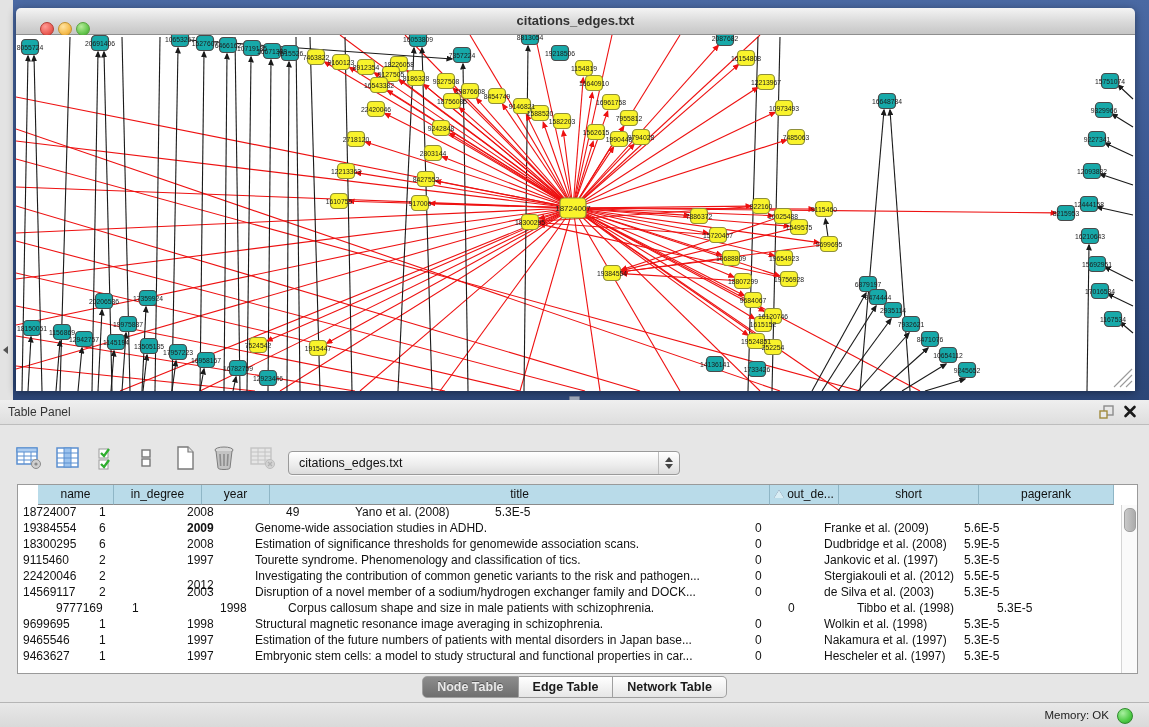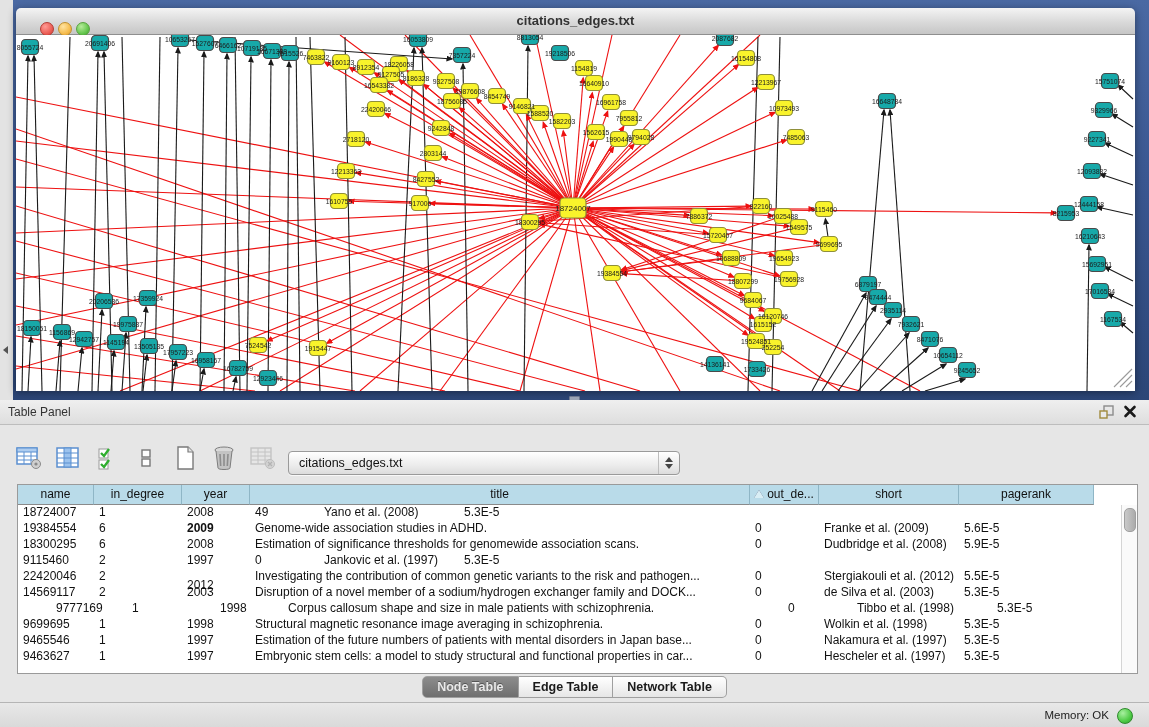--- a/index.html
+++ b/index.html
@@ -34,21 +34,21 @@
   .tool-btn{width:30px;height:32px;display:flex;align-items:center;justify-content:center;}
   #combo{position:absolute;left:288px;top:51px;width:390px;height:22px;border:1px solid #9a9a9a;border-radius:4px;background:linear-gradient(180deg,#ffffff,#ececec 60%,#dcdcdc);box-shadow:0 1px 0 rgba(255,255,255,.7);display:flex;align-items:center;}
   #combo .combo-text{flex:1;padding-left:10px;font-size:12.5px;color:#111;}
   #combo .combo-arrows{width:20px;height:100%;border-left:1px solid #bdbdbd;display:flex;flex-direction:column;align-items:center;justify-content:center;gap:2px;}
   .arr-up{width:0;height:0;border-left:4px solid transparent;border-right:4px solid transparent;border-bottom:5px solid #444;}
   .arr-dn{width:0;height:0;border-left:4px solid transparent;border-right:4px solid transparent;border-top:5px solid #444;}
 
   #table-box{position:absolute;left:17px;top:84px;width:1119px;height:188px;background:#fff;border:1px solid #9a9a9a;overflow:hidden;}
   #thead{position:absolute;left:0;top:0;height:20px;display:flex;}
   .th{box-sizing:border-box;height:20px;background:#b9dbe9;border-right:1px solid #8fb6c6;border-bottom:1px solid #8a8a8a;font-size:12px;color:#111;text-align:center;line-height:19px;white-space:nowrap;overflow:hidden;}
-  .th:first-child{border-left:none;}
+  .th:first-child{border-left:none;margin-left:20px;}
   .sort-tri{display:inline-block;margin-right:3px;width:0;height:0;border-left:5px solid transparent;border-right:5px solid transparent;border-bottom:8px solid #cfe9f2;outline:none;position:relative;top:0px;box-shadow:none;-webkit-text-stroke:0;border-bottom-color:#d9eef5;filter:drop-shadow(0 0 0.5px #446);}
   #tbody{position:absolute;left:0;top:20px;}
   .tr{display:flex;height:16px;}
   .td{box-sizing:border-box;height:16px;padding-left:5px;font-size:12px;line-height:15px;color:#111;white-space:nowrap;overflow:hidden;text-overflow:clip;}
   #vscroll{position:absolute;right:0;top:20px;bottom:0;width:15px;background:#fafafa;border-left:1px solid #d5d5d5;}
   #vthumb{position:absolute;left:2px;top:3px;width:10px;height:22px;border-radius:5px;background:linear-gradient(90deg,#c9c9c9,#ababab);border:1px solid #9f9f9f;}
 
   #tabs{position:absolute;left:0;top:276px;width:1149px;display:flex;justify-content:center;}
   .seg{height:20px;line-height:20px;padding:0 14px;font-size:12.5px;font-weight:bold;border:1px solid #9f9f9f;border-left:none;background:linear-gradient(180deg,#ffffff,#e6e6e6);color:#1a1a1a;}
   .seg.first{border-left:1px solid #9f9f9f;border-radius:5px 0 0 5px;}
@@ -534,21 +534,21 @@
           <div class="th" style="width: 500px;">title</div>
           <div class="th" style="width: 69px;"><span class="sort-tri"></span>out_de...</div>
           <div class="th" style="width: 140px;">short</div>
           <div class="th" style="width: 135px;">pagerank</div>
         </div>
       <div id="tbody">
           <div class="tr">
             <div class="td" style="width: 76px;">18724007</div>
             <div class="td" style="width: 88px;">1</div>
             <div class="td" style="width: 68px;">2008</div>
-            <div class="td" style="width: 69px;">49</div>
+            <div class="td" style="width: 69px; margin-left: 31px;">49</div>
             <div class="td" style="width: 140px;">Yano et al. (2008)</div>
             <div class="td" style="width: 135px;">5.3E-5</div>
           </div>
           <div class="tr">
             <div class="td" style="width: 76px;">19384554</div>
             <div class="td" style="width: 88px;">6</div>
             <div class="td" style="width: 68px; font-weight: bold;">2009</div>
             <div class="td" style="width: 500px;">Genome-wide association studies in ADHD.</div>
             <div class="td" style="width: 69px;">0</div>
             <div class="td" style="width: 140px;">Franke et al. (2009)</div>
@@ -560,20 +560,21 @@
             <div class="td" style="width: 68px;">2008</div>
             <div class="td" style="width: 500px;">Estimation of significance thresholds for genomewide association scans.</div>
             <div class="td" style="width: 69px;">0</div>
             <div class="td" style="width: 140px;">Dudbridge et al. (2008)</div>
             <div class="td" style="width: 135px;">5.9E-5</div>
           </div>
           <div class="tr">
             <div class="td" style="width: 76px;">9115460</div>
             <div class="td" style="width: 88px;">2</div>
             <div class="td" style="width: 68px;">1997</div>
+            <div class="td" style="width: 500px;">Tourette syndrome. Phenomenology and classification of tics.</div>
             <div class="td" style="width: 69px;">0</div>
             <div class="td" style="width: 140px;">Jankovic et al. (1997)</div>
             <div class="td" style="width: 135px;">5.3E-5</div>
           </div>
           <div class="tr">
             <div class="td" style="width: 76px;">22420046</div>
             <div class="td" style="width: 88px;">2</div>
             <div class="td" style="width: 68px; margin-top: 9px;">2012</div>
             <div class="td" style="width: 500px;">Investigating the contribution of common genetic variants to the risk and pathogen...</div>
             <div class="td" style="width: 69px;">0</div>

